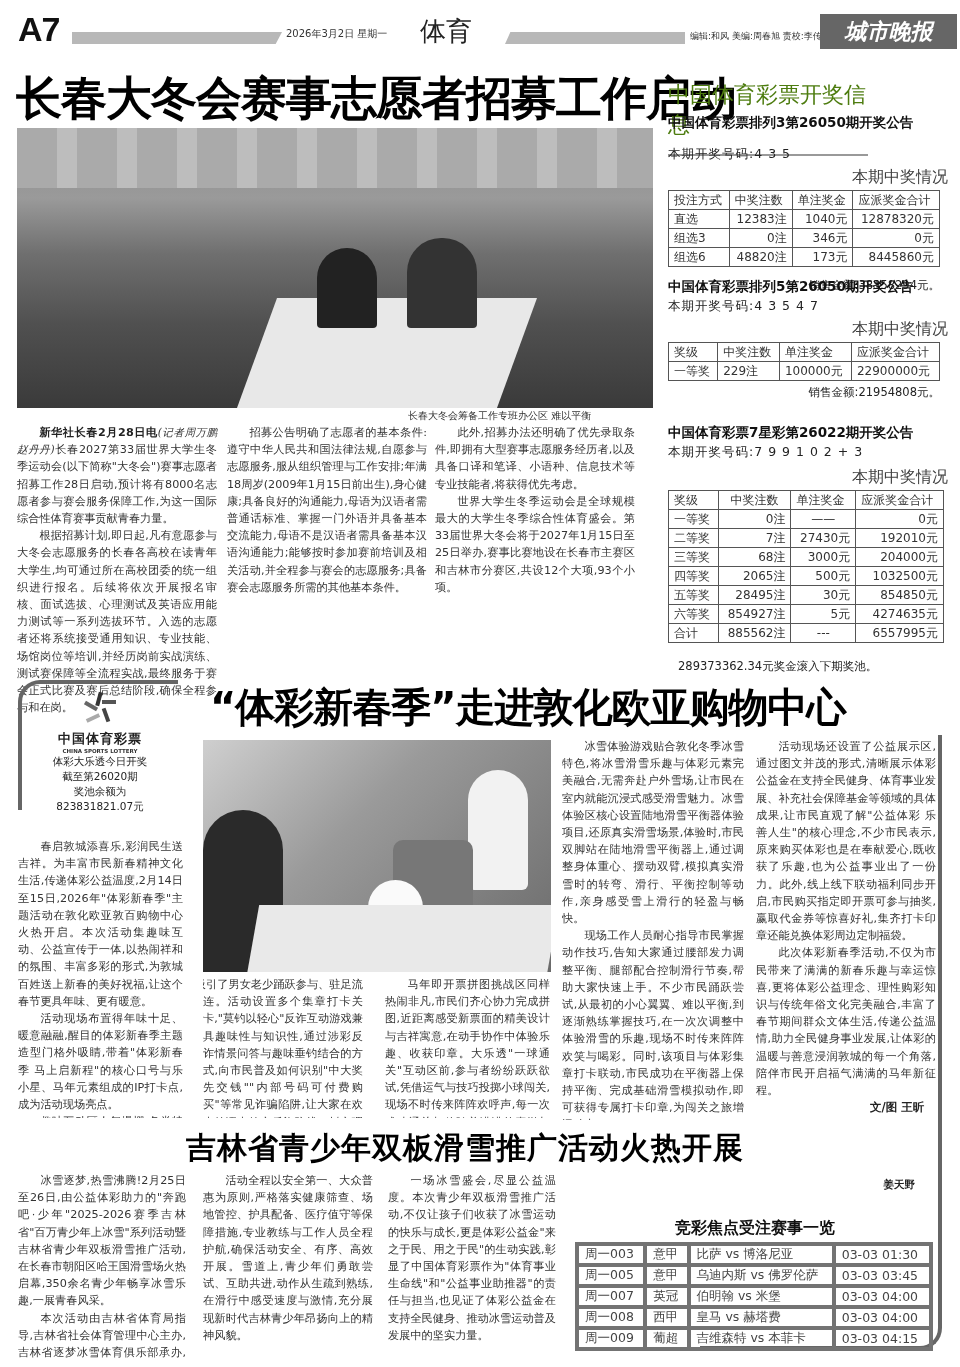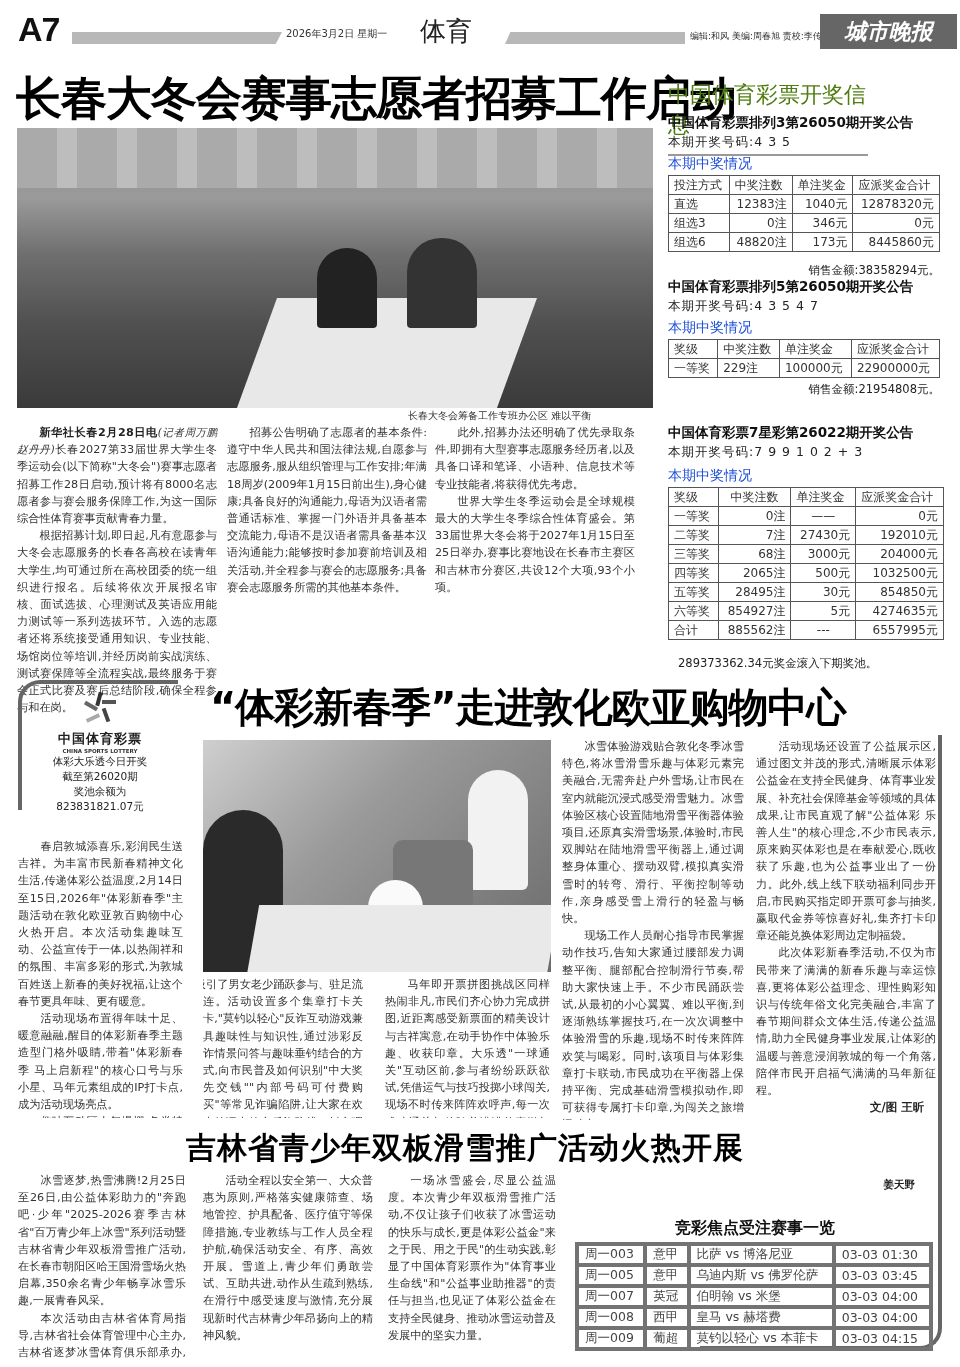--- a/index.html
+++ b/index.html
@@ -18,21 +18,21 @@
 .col{font-size:11.2px;line-height:17.2px;color:#333;text-align:justify}
 .col p{text-indent:2em}
 .col p.noi{text-indent:0}
 .lead{font-weight:bold;color:#222}
 .photo{background:#555;overflow:hidden}
 .caption{font-size:10px;color:#333;font-family:"DejaVu Serif",serif}
 
 .lot-title{font:22px "DejaVu Serif",serif;color:#4d7c0f;border-bottom:2px solid #999;padding-bottom:14px}
 .lot-h{font-weight:bold;font-size:13.5px;color:#111;white-space:nowrap}
 .lot-num{font-size:12.5px;color:#222;letter-spacing:1px}
-.lot-sub{font-size:14px;color:#1d4ed8;text-align:left}
+.lot-sub{font-size:16px;color:#404040;text-align:right}
 table.lt{border-collapse:collapse;font-size:12px;color:#333}
 table.lt td{border:1px solid #555;padding:0 5px;height:19px;white-space:nowrap}
 table.lt td.r{text-align:right}
 .sales{font-size:11.5px;color:#222;text-align:right}
 
 .box-border{border-left:4px solid #666;border-top:4px solid #666;border-top-left-radius:22px}
 .box-right{border-right:4px solid #666;border-bottom:4px solid #666;border-bottom-right-radius:22px}
 table.mt{border-collapse:collapse;font-size:12.5px;color:#444}
 table.mt td{border:4px solid #737373;padding:0 6px;height:19px;white-space:nowrap}
 </style>
@@ -70,21 +70,21 @@
   <p>此外,招募办法还明确了优先录取条件,即拥有大型赛事志愿服务经历者,以及具备口译和笔译、小语种、信息技术等专业技能者,将获得优先考虑。</p>
   <p>世界大学生冬季运动会是全球规模最大的大学生冬季综合性体育盛会。第33届世界大冬会将于2027年1月15日至25日举办,赛事比赛地设在长春市主赛区和吉林市分赛区,共设12个大项,93个小项。</p>
 </div>
 
 <div class="abs" style="left:668px;top:80px;width:200px">
   <div class="lot-title">中国体育彩票开奖信息</div>
 </div>
 
 <div class="abs" style="left:668px;top:114px;width:280px">
   <div class="lot-h">中国体育彩票排列3第26050期开奖公告</div>
-  <div class="lot-num" style="margin-top:2px">本期开奖号码:4 3 5</div>
+  <div class="lot-num" style="margin-top:14px">本期开奖号码:4 3 5</div>
   <div class="lot-sub" style="margin-top:4px">本期中奖情况</div>
   <table class="lt" style="width:272px;margin-top:2px">
     <tbody>
         <tr>
       <td>投注方式</td>
       <td>中奖注数</td>
       <td>单注奖金</td>
       <td>应派奖金合计</td>
     </tr>
     <tr>
@@ -284,17 +284,17 @@
       </tr>
   <tr>
         <td>周一008</td>
         <td>西甲</td>
         <td>皇马 vs 赫塔费</td>
         <td>03-03 04:00</td>
       </tr>
   <tr>
         <td>周一009</td>
         <td>葡超</td>
-        <td>莫钓以轻心 vs 本菲卡</td>
+        <td>吉维森特 vs 本菲卡</td>
         <td>03-03 04:15</td>
       </tr>
 </tbody>
   </table>
 
 </body></html>

